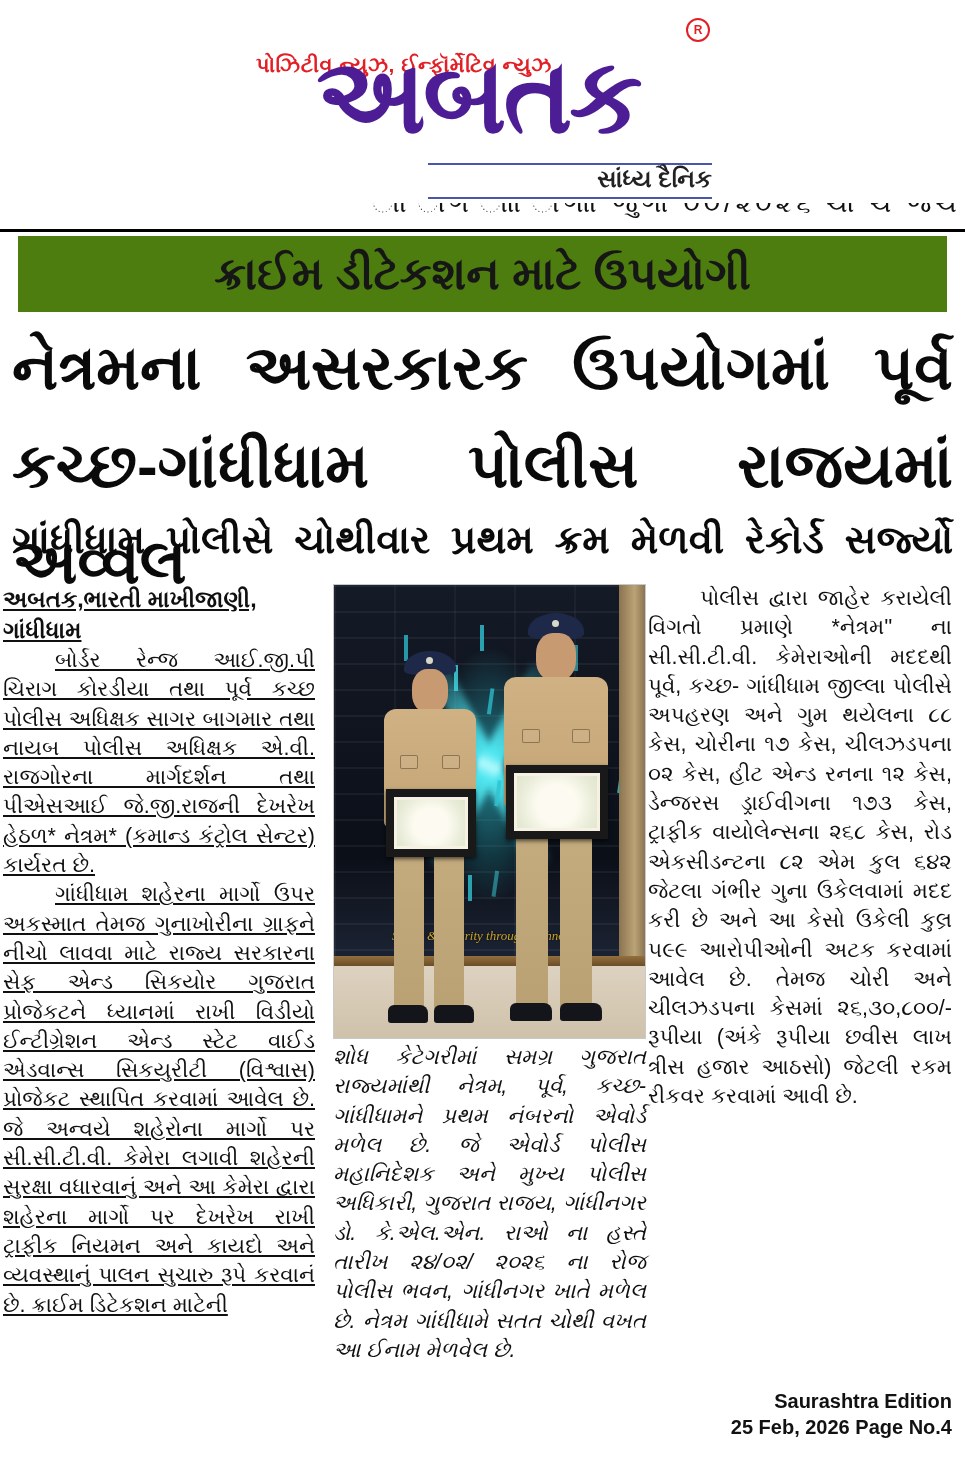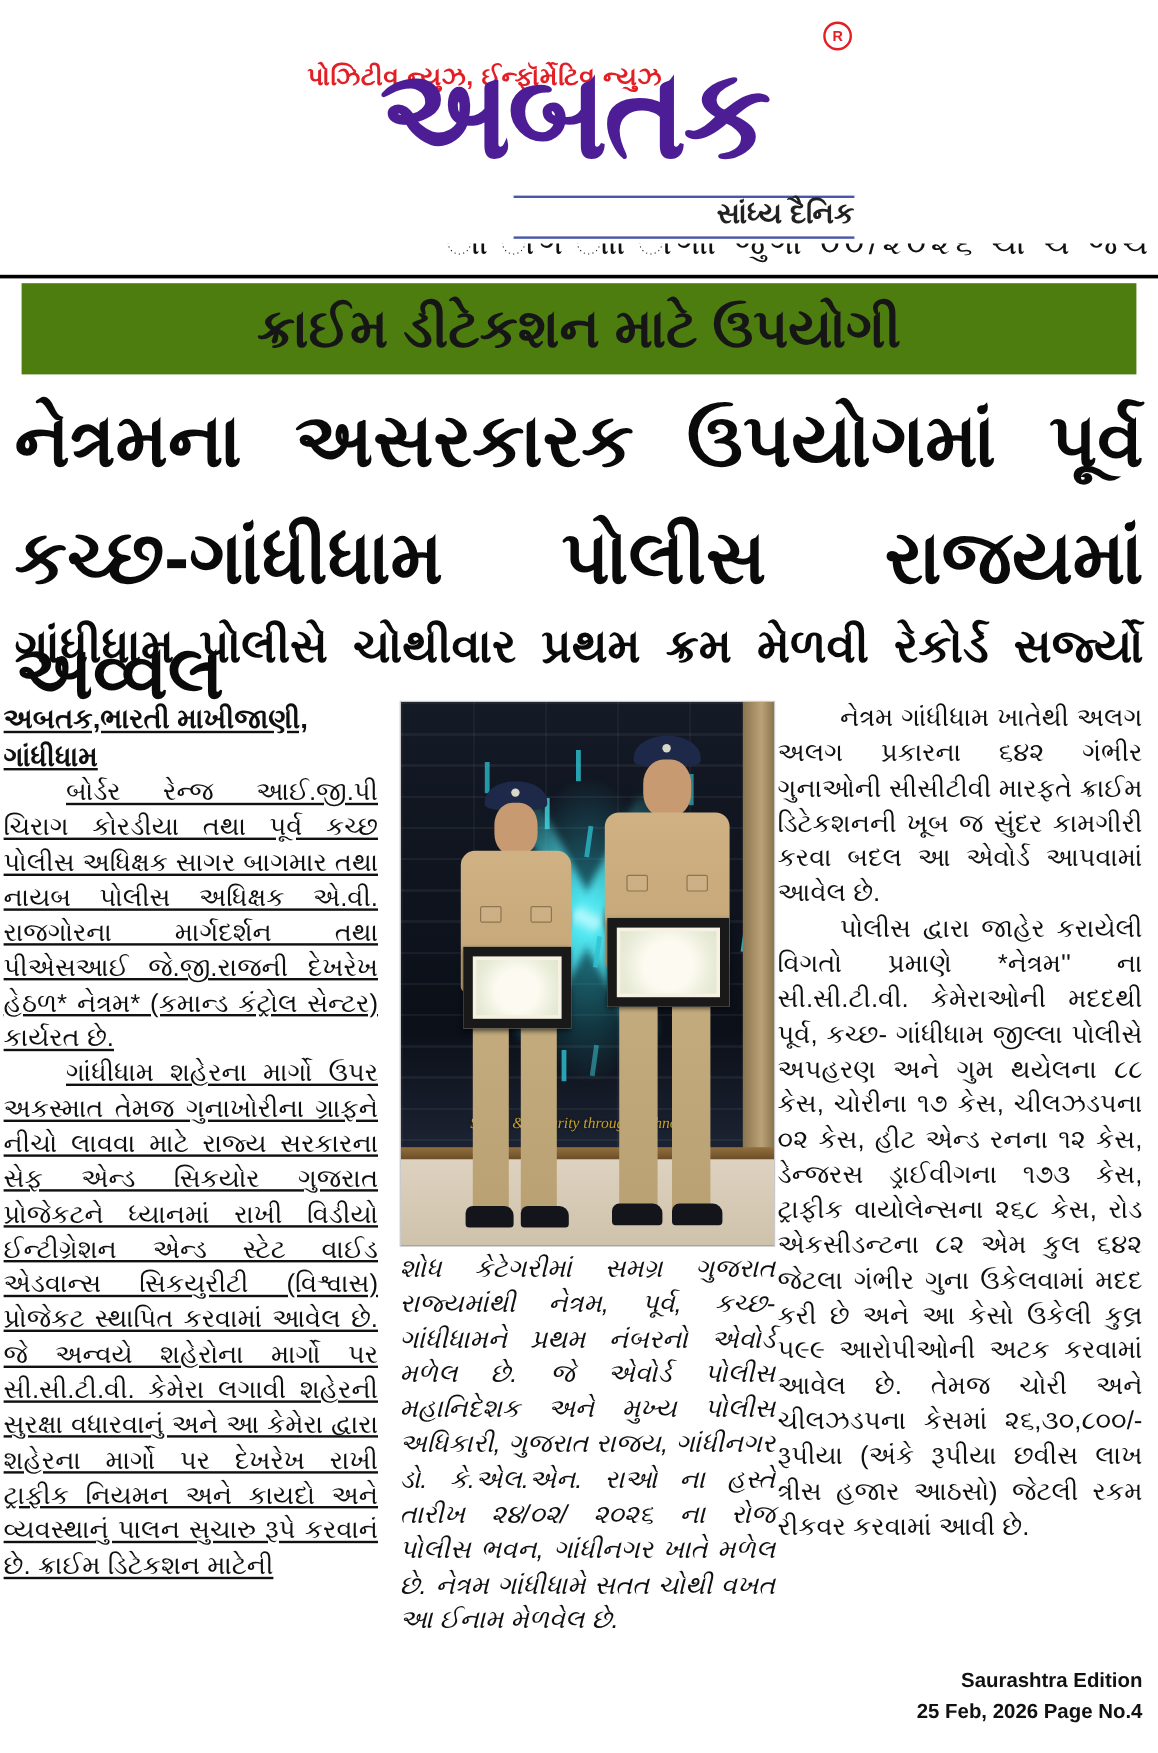--- a/index.html
+++ b/index.html
@@ -90,21 +90,21 @@
   .p-pocket{position:absolute;width:16px;height:12px;border:1.5px solid rgba(90,70,40,.55);
     border-radius:2px;background:rgba(255,255,255,.06);}
   .p-frame{position:absolute;background:#f6f1e2;border:8px solid #191919;
     box-shadow:0 2px 4px rgba(0,0,0,.6);z-index:3;}
   .p-frame-inner{position:absolute;inset:3px;
     background:radial-gradient(circle at 50% 55%,#fdfbf1 40%,#e9ecd8 75%,#dfe6cd);}
   .p-leg{position:absolute;background:linear-gradient(180deg,#c6ad80,#b9a173);}
   .p-shoe{position:absolute;background:#14151a;border-radius:6px 8px 3px 3px;}
   
   .footer{position:absolute;left:600px;top:1388px;width:352px;text-align:right;
-    font-size:17px;font-weight:bold;color:#111;line-height:26px;}
+    font-size:20px;font-weight:bold;color:#111;line-height:26px;}
 </style>
 </head>
 <body>
 
 <div class="page">
 
   <div class="tagline">પોઝિટીવ ન્યુઝ, ઈન્ફૉર્મેટિવ ન્યુઝ</div>
   <div class="reg-mark">R</div>
   <div class="logo">અબતક</div>
   <div class="mast-rule r1"></div>
@@ -176,21 +176,20 @@
         <div class="p-leg" style="left:24px;top:194px;width:32px;height:200px;"></div>
         <div class="p-leg" style="left:68px;top:194px;width:32px;height:200px;"></div>
         <div class="p-shoe" style="left:18px;top:390px;width:42px;height:18px;"></div>
         <div class="p-shoe" style="left:68px;top:390px;width:42px;height:18px;"></div>
       </div>
     </div>
     <p class="para no-indent">શોધ કેટેગરીમાં સમગ્ર ગુજરાત રાજ્યમાંથી નેત્રમ, પૂર્વ, કચ્છ- ગાંધીધામને પ્રથમ  નંબરનો એવોર્ડ મળેલ છે. જે એવોર્ડ  પોલીસ મહાનિદેશક અને મુખ્ય પોલીસ અધિકારી, ગુજરાત રાજય, ગાંધીનગર ડો. કે.એલ.એન. રાઓ ના હસ્તે તારીખ ૨૪/૦૨/ ૨૦૨૬ ના રોજ પોલીસ ભવન, ગાંધીનગર ખાતે મળેલ છે. નેત્રમ ગાંધીધામે સતત ચોથી વખત આ ઈનામ મેળવેલ છે.</p>
   </div>
 
   <div class="col col-3">
-    <p class="para" style="margin-top:0;">નેત્રમ ગાંધીધામ ખાતેથી અલગ અલગ પ્રકારના ૬૪૨ ગંભીર ગુનાઓની સીસીટીવી મારફતે ક્રાઈમ ડિટેકશનની ખૂબ જ સુંદર કામગીરી કરવા બદલ આ એવોર્ડ આપવામાં આવેલ છે.</p>
     <p class="para">પોલીસ દ્વારા જાહેર કરાયેલી વિગતો પ્રમાણે *નેત્રમ''  ના સી.સી.ટી.વી. કેમેરાઓની મદદથી પૂર્વ, કચ્છ- ગાંધીધામ જીલ્લા પોલીસે અપહરણ અને ગુમ થયેલના ૮૮ કેસ, ચોરીના ૧૭ કેસ, ચીલઝડપના ૦૨ કેસ, હીટ એન્ડ રનના ૧૨ કેસ, ડેન્જરસ ડ્રાઈવીગના ૧૭૩ કેસ, ટ્રાફીક વાયોલેન્સના ૨૬૮ કેસ, રોડ એકસીડન્ટના ૮૨ એમ કુલ ૬૪૨ જેટલા ગંભીર ગુના ઉકેલવામાં મદદ કરી છે અને આ કેસો ઉકેલી કુલ્ર ૫૯૯ આરોપીઓની અટક કરવામાં આવેલ છે. તેમજ ચોરી અને ચીલઝડપના કેસમાં ૨૬,૩૦,૮૦૦/- રૂપીયા (અંકે રૂપીયા છવીસ લાખ ત્રીસ હજાર આઠસો) જેટલી રકમ રીકવર કરવામાં આવી છે.</p>
   </div>
 
   <div class="footer">
     <div>Saurashtra Edition</div>
     <div>25 Feb, 2026 Page No.4</div>
   </div>
 
 </div>
 

